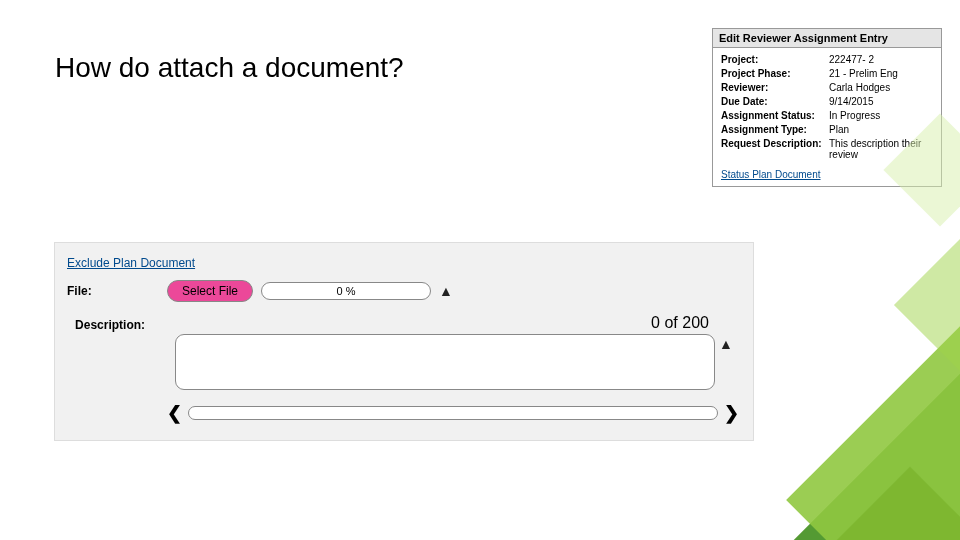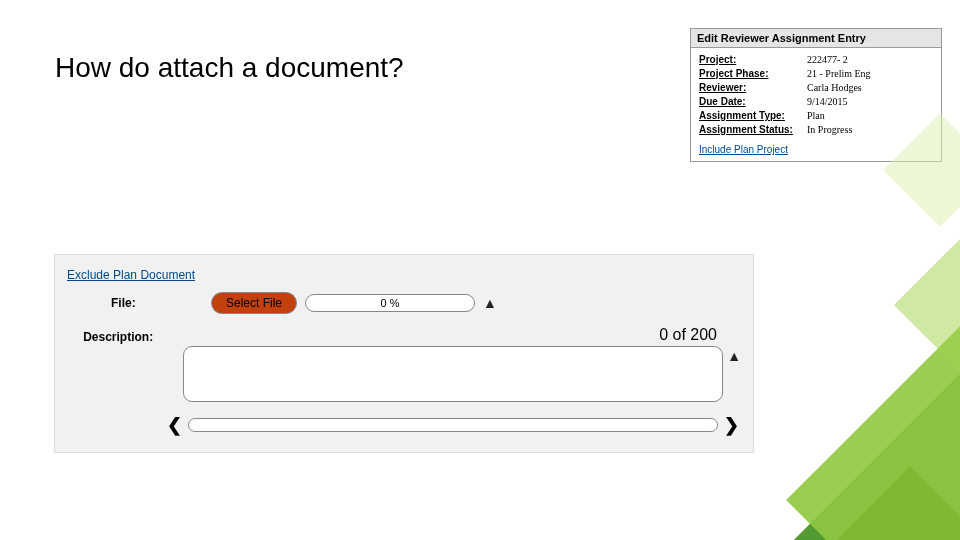--- a/index.html
+++ b/index.html
@@ -17,21 +17,21 @@
       left: 55px;
       font-size: 28px;
       font-family: "Segoe UI", "Trebuchet MS", sans-serif;
       color: #000000;
       font-weight: 400;
     }
     .panel {
       position: absolute;
       top: 28px;
       right: 18px;
-      width: 252px;
+      width: 230px;
       border: 1px solid #999;
       background: #fff;
       font-size: 11px;
     }
     .panel-header {
       background: #e5e5e5;
       border-bottom: 1px solid #999;
       padding: 3px 6px;
       font-weight: bold;
       font-size: 11px;
@@ -41,71 +41,68 @@
     }
     .panel-row {
       display: flex;
       margin-bottom: 3px;
       font-size: 10px;
     }
     .panel-label {
       width: 108px;
       font-weight: bold;
       flex-shrink: 0;
-      text-decoration: underline;
     }
     .panel-value {
       flex: 1;
-      font-family: Liberation Serif, serif;
     }
     .panel-link {
       color: #004a8d;
       text-decoration: underline;
       cursor: pointer;
       font-size: 10px;
       display: inline-block;
       margin-top: 6px;
     }
     .form-panel {
       position: absolute;
-      top: 254px;
+      top: 242px;
       left: 54px;
       width: 700px;
       background: #f1f1f1;
       border: 1px solid #ddd;
       padding: 10px 12px 16px 12px;
     }
     .exclude-link {
       color: #004a8d;
       text-decoration: underline;
       cursor: pointer;
       font-size: 12px;
       display: inline-block;
       margin-bottom: 10px;
     }
     .form-row {
       display: flex;
       align-items: flex-start;
       margin-bottom: 12px;
       font-size: 12px;
-      margin-left: 44px;
     }
     .form-label {
       width: 100px;
       font-weight: bold;
       padding-top: 4px;
     }
     .form-content {
       flex: 1;
       display: flex;
       align-items: center;
       gap: 8px;
     }
     .select-file-btn {
-      background: #c2410c;
+      background: #ec4899;
       border: 1px solid #888;
       border-radius: 12px;
       padding: 3px 14px;
       font-size: 12px;
       cursor: pointer;
     }
     .progress-bar {
       width: 170px;
       height: 18px;
       border: 1px solid #888;
@@ -198,44 +195,48 @@
     </div>
     <div class="panel-row">
       <div class="panel-label">Reviewer:</div>
       <div class="panel-value">Carla Hodges</div>
     </div>
     <div class="panel-row">
       <div class="panel-label">Due Date:</div>
       <div class="panel-value">9/14/2015</div>
     </div>
     <div class="panel-row">
+      <div class="panel-label">Assignment Status:</div>
+      <div class="panel-value">In Progress</div>
+    </div>
+    <div class="panel-row">
       <div class="panel-label">Assignment Type:</div>
       <div class="panel-value">Plan</div>
     </div>
     <div class="panel-row">
-      <div class="panel-label">Assignment Status:</div>
-      <div class="panel-value">In Progress</div>
-    </div>
-    <span class="panel-link">Include Plan Project</span>
+      <div class="panel-label">Request Description:</div>
+      <div class="panel-value">This description their review</div>
+    </div>
+    <span class="panel-link">Status Plan Document</span>
   </div>
 </div>
 
 <div class="form-panel">
   <span class="exclude-link">Exclude Plan Document</span>
 
   <div class="form-row">
     <div class="form-label">File:</div>
     <div class="form-content">
       <button class="select-file-btn">Select File</button>
       <div class="progress-bar">0 %</div>
       <span class="warning-icon">▲</span>
     </div>
   </div>
 
-  <div class="form-row" style="flex-direction:column; align-items:flex-end;">
+  <div class="form-row" style="flex-direction:column; align-items:center;">
     <div style="display:flex; align-items:flex-start;">
       <div class="form-label">Description:</div>
       <div style="flex:1;">
         <div class="desc-top">0 of 200</div>
         <div class="desc-area-wrap">
           <textarea class="desc-area" style=""></textarea>
           <span class="warning-icon" style="margin-top:2px;">▲</span>
         </div>
       </div>
     </div>

